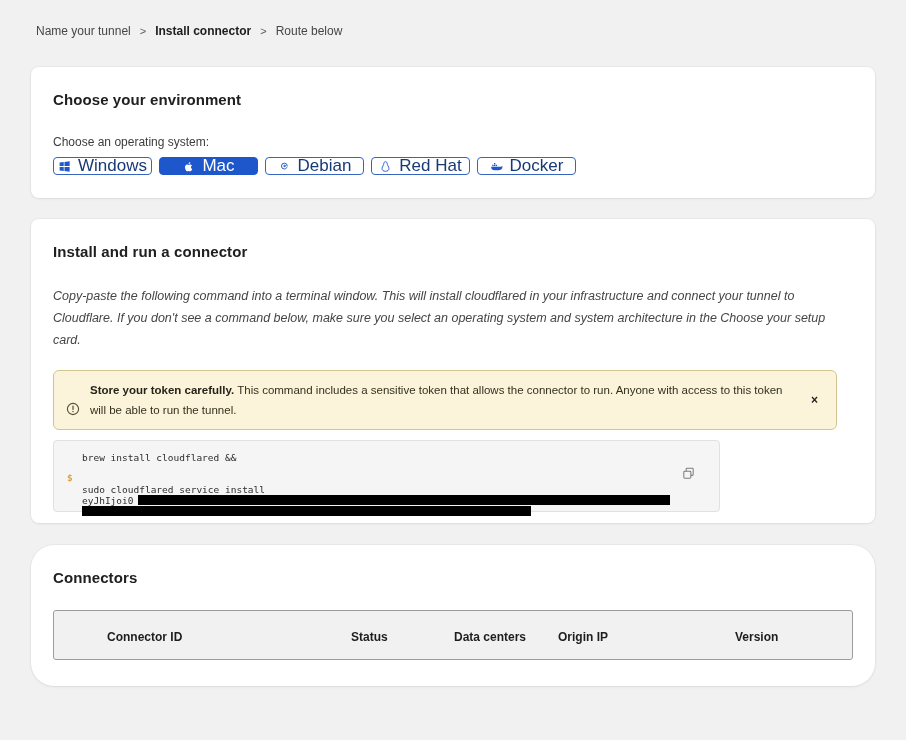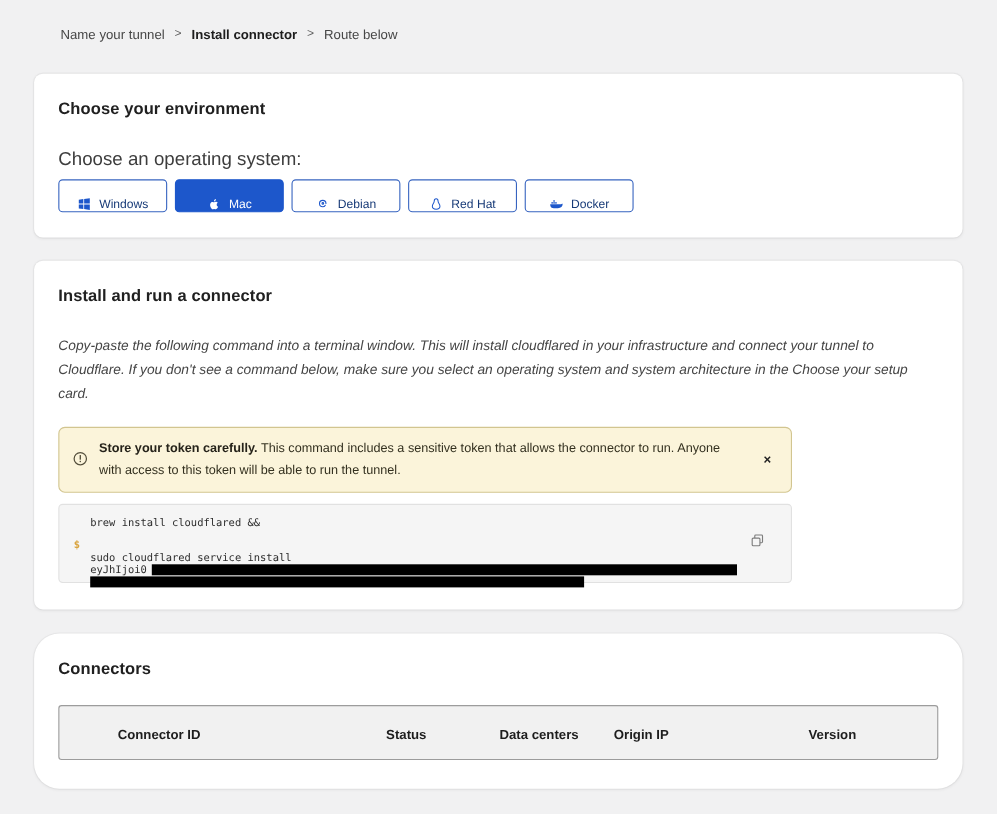--- a/index.html
+++ b/index.html
@@ -9,62 +9,62 @@
     font-family: "Liberation Sans", sans-serif;
     color: #333;
     overflow: hidden;
   }
   .page { padding: 0 31px; }
 
   
   .breadcrumb {
     display: flex; align-items: center; gap: 9px;
     padding: 24px 0 0 5px;
-    font-size: 12px; color: #464646; margin-left: 19px;
+    font-size: 12px; color: #464646;
   }
   .breadcrumb .sep { color: #5b5b5b; font-size: 11px; }
   .breadcrumb .crumb { cursor: default; }
   .breadcrumb .crumb.active { font-weight: 700; color: #1d1d1d; }
 
   
   .card {
     background: #fff;
     border-radius: 8px;
     box-shadow: 0 0 0 1px rgba(0,0,0,0.03), 0 1px 3px rgba(0,0,0,0.06);
     padding: 24px 22px 24px 22px;
   }
   .card1 { margin-top: 29px; padding-bottom: 23px; }
-  .card2 { margin-top: 21px; padding-bottom: 24px; }
+  .card2 { margin-top: 21px; padding-bottom: 11px; }
   .card3 { margin-top: 22px; padding-bottom: 26px; border-radius: 23px; }
   .card-title { font-size: 15px; font-weight: 700; color: #202020; letter-spacing: .1px; }
 
   
-  .os-label { margin-top: 27px; font-size: 17px; color: #3d3d3d; }
+  .os-label { margin-top: 27px; font-size: 12px; color: #3d3d3d; }
   .os-row { display: flex; gap: 7px; margin-top: 8px; }
   .os-btn {
-    width: 99px; height: 30px;
-    display: flex; align-items: flex-end; justify-content: center; gap: 7px;
+    width: 99px; height: 18px;
+    display: flex; align-items: center; justify-content: center; gap: 7px;
     background: #fff;
     border: 1px solid #3764c0;
     border-radius: 4px;
-    font-size: 11px; color: #173a77;
+    font-size: 17px; color: #173a77;
     cursor: pointer;
   }
   .os-btn .os-icon { display: flex; width: 13px; height: 13px; }
   .os-btn.selected { background: #1d57cb; border-color: #1d57cb; color: #fff; }
 
   
   .desc {
     margin-top: 26px; width: 795px;
     font-size: 12.5px; line-height: 1.75; color: #454545; font-style: italic;
   }
   .warning {
-    margin-top: 18px; width: 667px;
+    margin-top: 18px; width: 784px;
     background: #fbf4da; border: 1px solid #d2c590; border-radius: 6px;
-    display: flex; align-items: center; gap: 10px;
+    display: flex; align-items: flex-end; gap: 10px;
     padding: 9px 12px 9px 12px;
   }
   .warning .w-icon { flex: 0 0 auto; margin-top: 4px; }
   .warning .w-text { font-size: 11.5px; line-height: 1.75; color: #33301f; flex: 1 1 auto; }
   .warning .w-text b { color: #26231a; }
   .warning .w-close {
     flex: 0 0 auto; align-self: center;
     font-size: 12px; font-weight: 700; color: #222;
     padding: 2px 6px; cursor: pointer; line-height: 1;
   }

